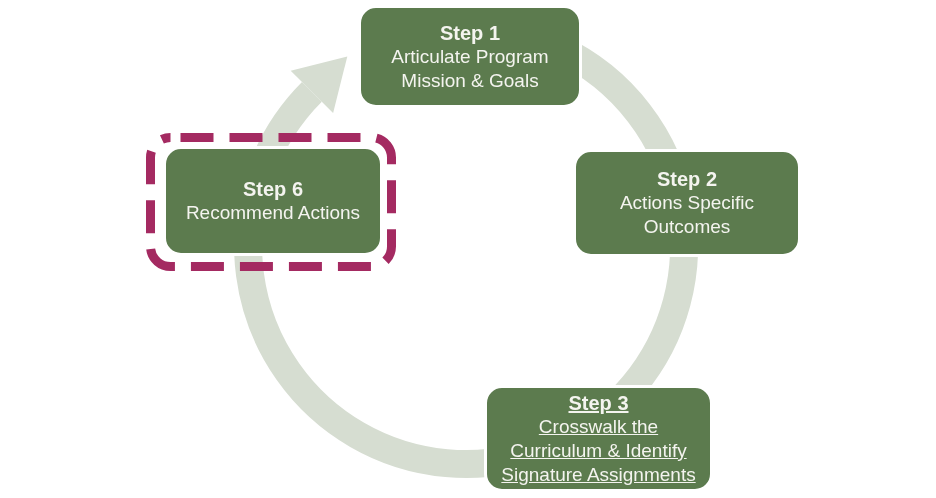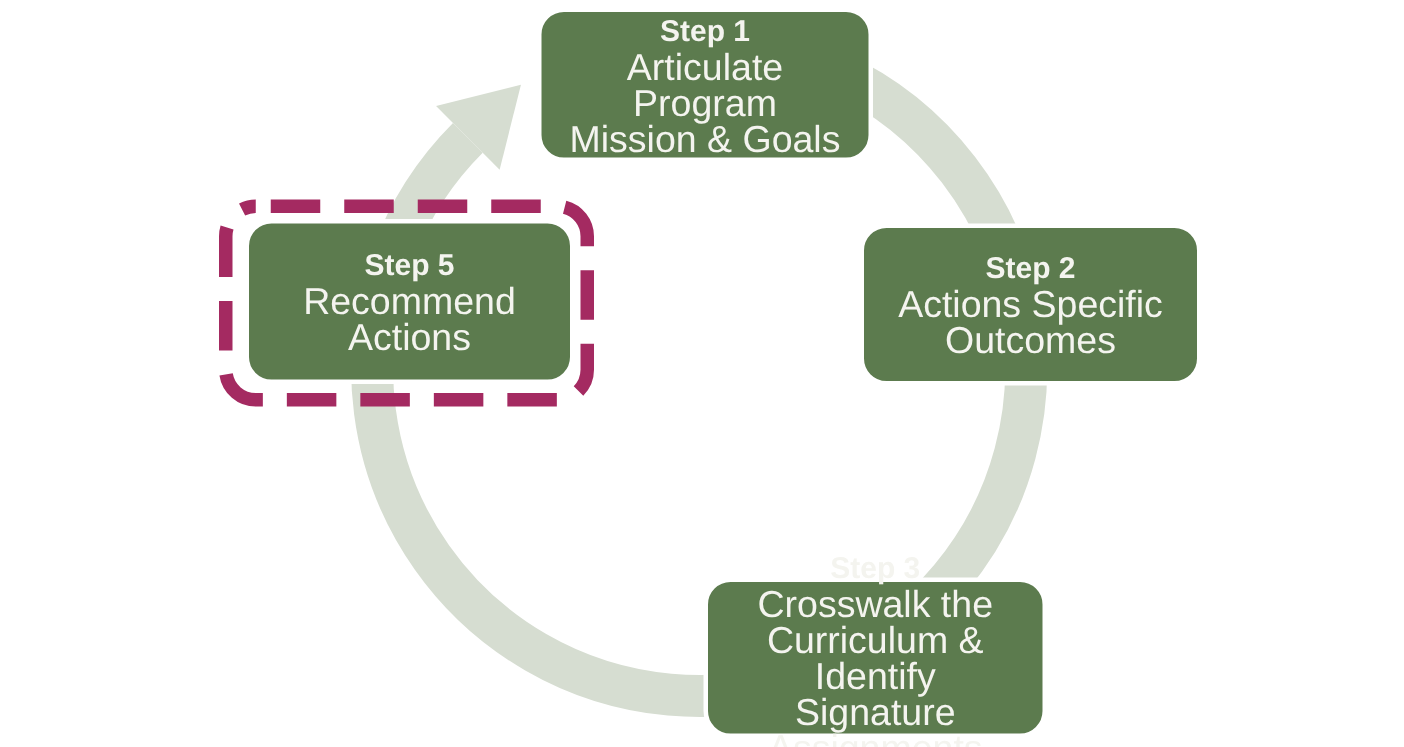--- a/index.html
+++ b/index.html
@@ -59,27 +59,27 @@
     justify-content: center;
     text-align: center;
     padding: 4px 6px;
   }
   .step-title {
     font-size: 20px;
     font-weight: bold;
     line-height: 24px;
   }
   .step-desc {
-    font-size: 25px;
+    font-size: 19px;
     line-height: 24px;
     white-space: pre-line;
   }
   .box-1 { left: 358px; top: 5px;   width: 224px; height: 103px; }
   .box-2 { left: 573px; top: 149px; width: 228px; height: 108px; }
-  .box-3 { left: 469px; top: 385px; width: 229px; height: 107px; }
+  .box-3 { left: 484px; top: 385px; width: 229px; height: 107px; text-decoration: underline; }
   .box-4 { left: 232px; top: 385px; width: 226px; height: 107px; }
   .box-5 { left: 163px; top: 146px; width: 220px; height: 110px; }
 </style>
 </head>
 <body>
 
 <div class="canvas">
 
   <svg class="cycle-svg" viewBox="0 0 936 498" xmlns="http://www.w3.org/2000/svg">
 
@@ -104,17 +104,17 @@
 
   <div class="step-box box-3">
     <div class="step-title">Step 3</div>
     <div class="step-desc">Crosswalk the
 Curriculum &amp; Identify
 Signature Assignments</div>
   </div>
 
 
   <div class="step-box box-5">
-    <div class="step-title">Step 5</div>
+    <div class="step-title">Step 6</div>
     <div class="step-desc">Recommend Actions</div>
   </div>
 
 </div>
 
 </body></html>

